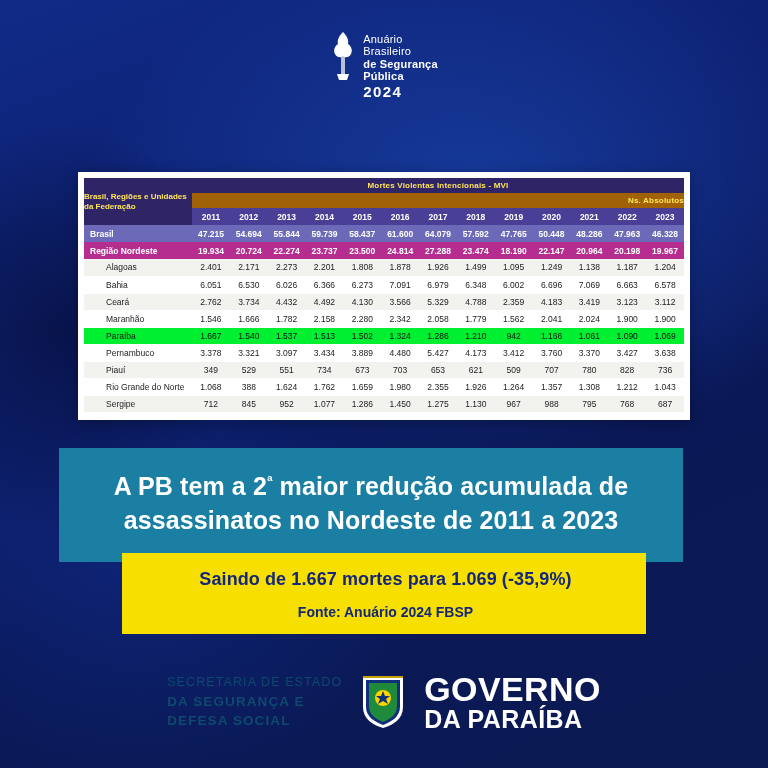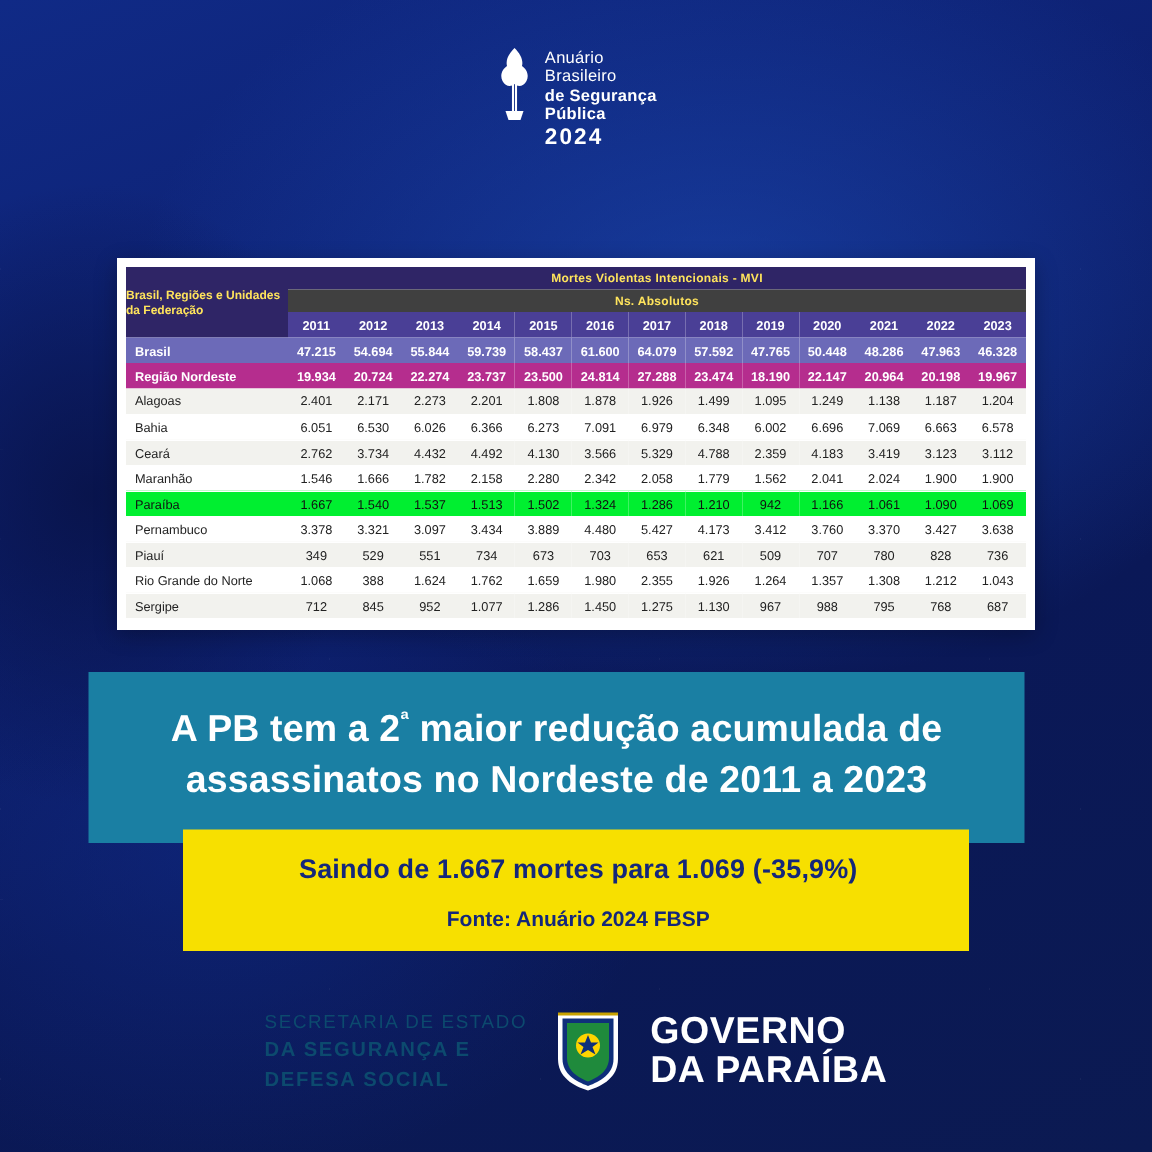--- a/index.html
+++ b/index.html
@@ -55,22 +55,22 @@
   }
   table.mvi { border-collapse: collapse; width: 100%; table-layout: fixed; }
   table.mvi th, table.mvi td { padding: 0; }
 
   .hdr-title-cell {
     background: #2f2566; color: #ffe45c;
     font-size: 8px; font-weight: 700; text-align: center;
     height: 15px; letter-spacing: .2px;
   }
   .hdr-sub-cell {
-    background: #404040; color: #ffe45c;
-    font-size: 8px; font-weight: 700; text-align: center;
+    background: #a16207; color: #ffe45c;
+    font-size: 8px; font-weight: 700; text-align: right;
     height: 15px; letter-spacing: .2px;
   }
   .hdr-left-cell {
     background: #2f2566; color: #ffe45c;
     font-size: 8px; font-weight: 700; text-align: left;
     vertical-align: middle; padding: 0 6px; line-height: 1.25;
   }
   .hdr-year {
     background: #4a3f96; color: #ffffff;
     font-size: 8.5px; font-weight: 700; text-align: center;
@@ -84,21 +84,21 @@
   .row-ne td {
     background: #b52d8e; color: #ffffff;
     font-size: 8.5px; font-weight: 700; height: 17px; text-align: center;
   }
   .row-ne td.lbl { text-align: left; padding-left: 6px; }
   .row-state td {
     background: #f2f2ee; color: #222222;
     font-size: 8.5px; height: 17px; text-align: center;
     border-bottom: 1px solid #ffffff;
   }
-  .row-state td.lbl { text-align: left; padding-left: 6px; }
+  .row-state td.lbl { text-align: left; padding-left: 22px; }
   .row-state.alt td { background: #ffffff; margin-top: 40px; }
   .row-highlight td {
     background: #00ef30 !important; color: #111111 !important;
     font-weight: 400;
   }
   .row-highlight td.lbl { font-weight: 400; }
 
   
   .callout {
     position: absolute; left: 59px; top: 448px; width: 624px;
@@ -130,21 +130,21 @@
   .footer {
     position: absolute; left: 0; right: 0; top: 672px;
     display: flex; justify-content: center; align-items: center; gap: 18px;
   }
   .footer-left { text-align: left; color: #0c4a6e; line-height: 1.45; }
   .footer-left .f1 { font-size: 12.5px; font-weight: 400; letter-spacing: 1.1px; }
   .footer-left .f2 { font-size: 13.5px; font-weight: 700; letter-spacing: 1.1px; }
   .footer-left .f3 { font-size: 13.5px; font-weight: 700; letter-spacing: 1.1px; }
   .crest { width: 46px; height: 56px; }
   .footer-right { color: #ffffff; line-height: 1.02; }
-  .footer-right .g1 { font-size: 25px; font-weight: 700; letter-spacing: .4px; }
+  .footer-right .g1 { font-size: 34px; font-weight: 700; letter-spacing: .4px; }
   .footer-right .g2 { font-size: 25px; font-weight: 700; letter-spacing: .4px; }
 </style>
 </head>
 <body>
 
 <div class="bg-lines"></div>
 <div class="bg-glow-left"></div>
 
 <div class="header">
   <div class="logo-wrap">

